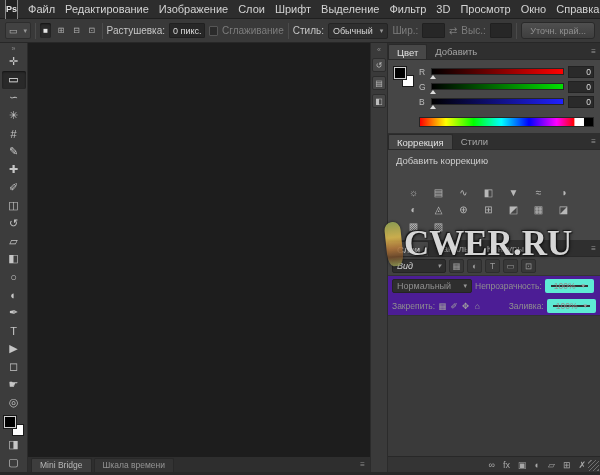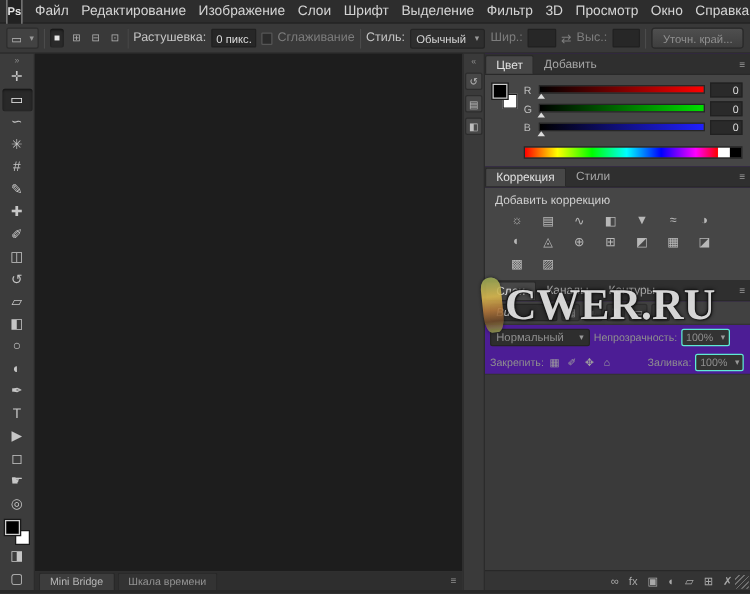--- a/index.html
+++ b/index.html
@@ -94,35 +94,35 @@
   .knob { position:absolute; left:-2px; bottom:-5px; width:0; height:0;
     border-left:3px solid transparent; border-right:3px solid transparent; border-bottom:4px solid #dcdcdc; }
   .ch-val { width:26px; height:12px; background:#2a2a2a; border:1px solid #212121; color:#ddd;
     font-size:8.5px; display:flex; align-items:center; justify-content:flex-end; padding:0 2px; }
   .spectrum { height:10px; margin:3px 6px 6px 31px; border:1px solid #262626;
     background:linear-gradient(to right,#f00 0%,#ff0 15%,#0f0 31%,#0ff 47%,#00f 63%,#f0f 79%,#f00 89%,
       #fff 89.5%,#fff 94.5%,#000 95%,#000 100%); }
   .color-wrap { background:#464646; flex:none; }
 
   .adj-body { background:#464646; padding:5px 8px 7px; flex:none; }
-  .adj-title { font-size:9.5px; color:#cfcfcf; margin-bottom:4px; }
+  .adj-title { font-size:9.5px; color:#cfcfcf; margin-bottom:20px; }
   .adj-grid { display:flex; flex-wrap:wrap; gap:4px 10px; padding-left:10px; width:180px; }
   .adj-icon { width:15px; height:13px; font-size:10px; color:#b8b8b8;
     display:flex; align-items:center; justify-content:center; }
 
   .layers-panel { flex:1; display:flex; flex-direction:column; min-height:0; }
   .layers-filter { height:19px; display:flex; align-items:center; gap:3px; padding:0 4px;
     background:#414141; border-bottom:1px solid #333; flex:none; }
   .filter-dd { width:54px; height:14px;font-style:italic; }
   .filter-icon { width:15px; height:14px; font-size:8.5px; color:#9a9a9a; background:#383838;
     border:1px solid #2d2d2d; border-radius:2px; display:flex; align-items:center; justify-content:center; }
   .layers-blend { height:20px; display:flex; align-items:center; gap:3px; padding:0 4px; flex:none; }
   .blend-dd { width:80px; height:14px; color:#8f8f8f; }
   .tiny-label { font-size:8.5px; color:#8f8f8f; white-space:nowrap; }
-  .val-field { height:14px; background:#333; border:1px solid #5eead4; border-radius:2px; color:#8f8f8f;
+  .val-field { height:14px; background:#333; border:6px solid #5eead4; border-radius:2px; color:#8f8f8f;
     font-size:8.5px; display:flex; align-items:center; padding:0 3px; gap:2px; }
   .layers-lock { height:20px; display:flex; align-items:center; gap:3px; padding:0 4px;
     border-bottom:1px solid #333; flex:none; }
   .lock-icon { font-size:8.5px; color:#9f9f9f; width:11px; text-align:center; }
   .layers-list { flex:1; background:#3a3a3a; min-height:0; }
   .layers-bottom { height:16px; background:#343434; border-top:1px solid #282828; flex:none;
     display:flex; align-items:center; justify-content:flex-end; gap:8px; padding:0 14px 0 8px; }
   .lb-icon { font-size:9px; color:#a8a8a8; line-height:16px; }
 
   

